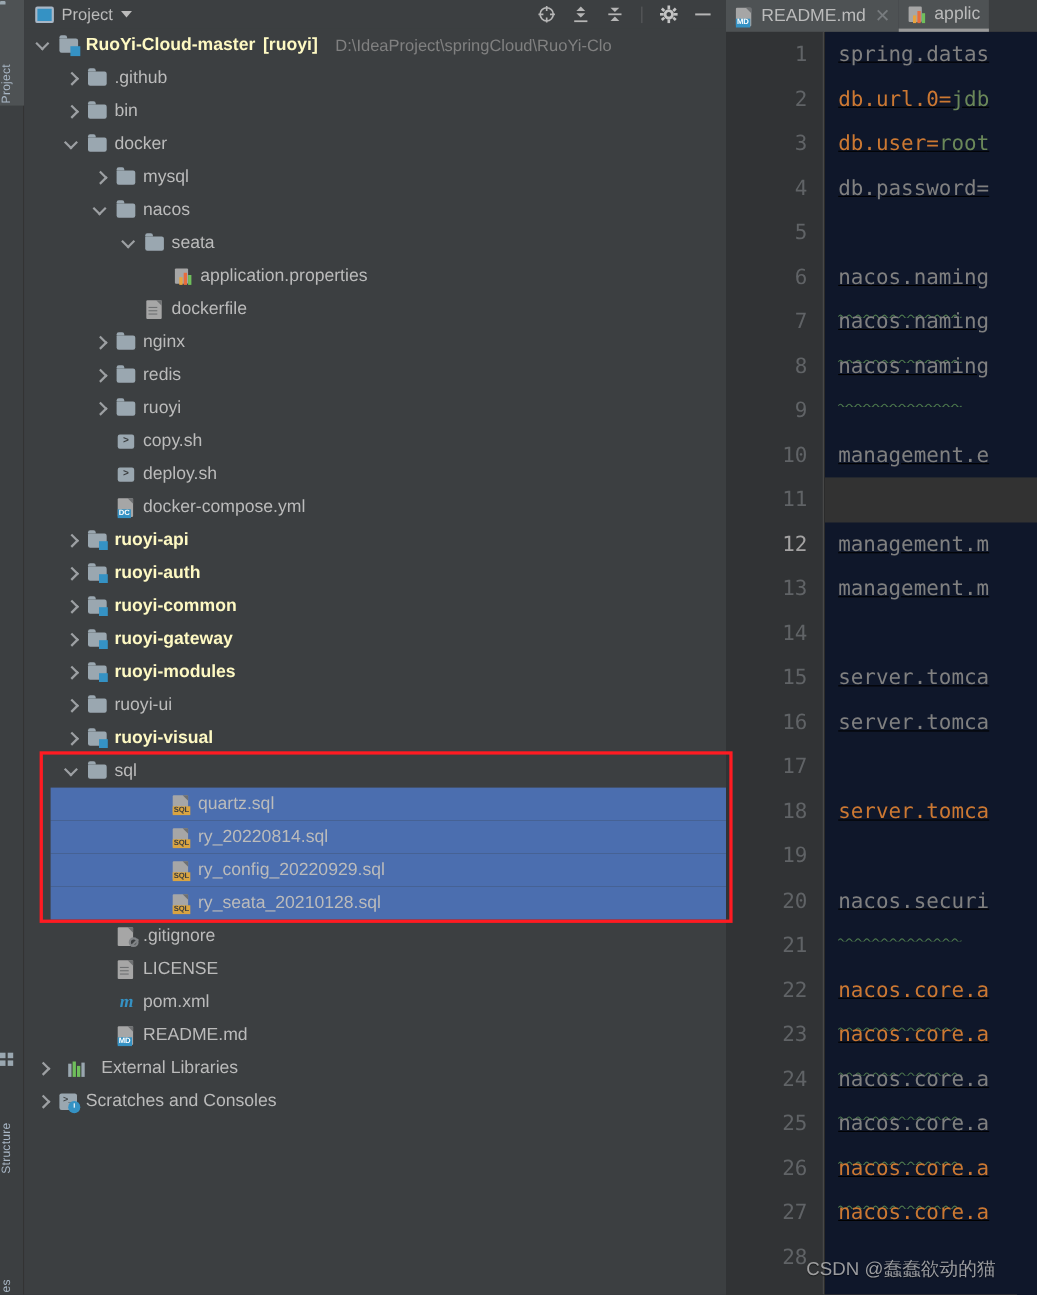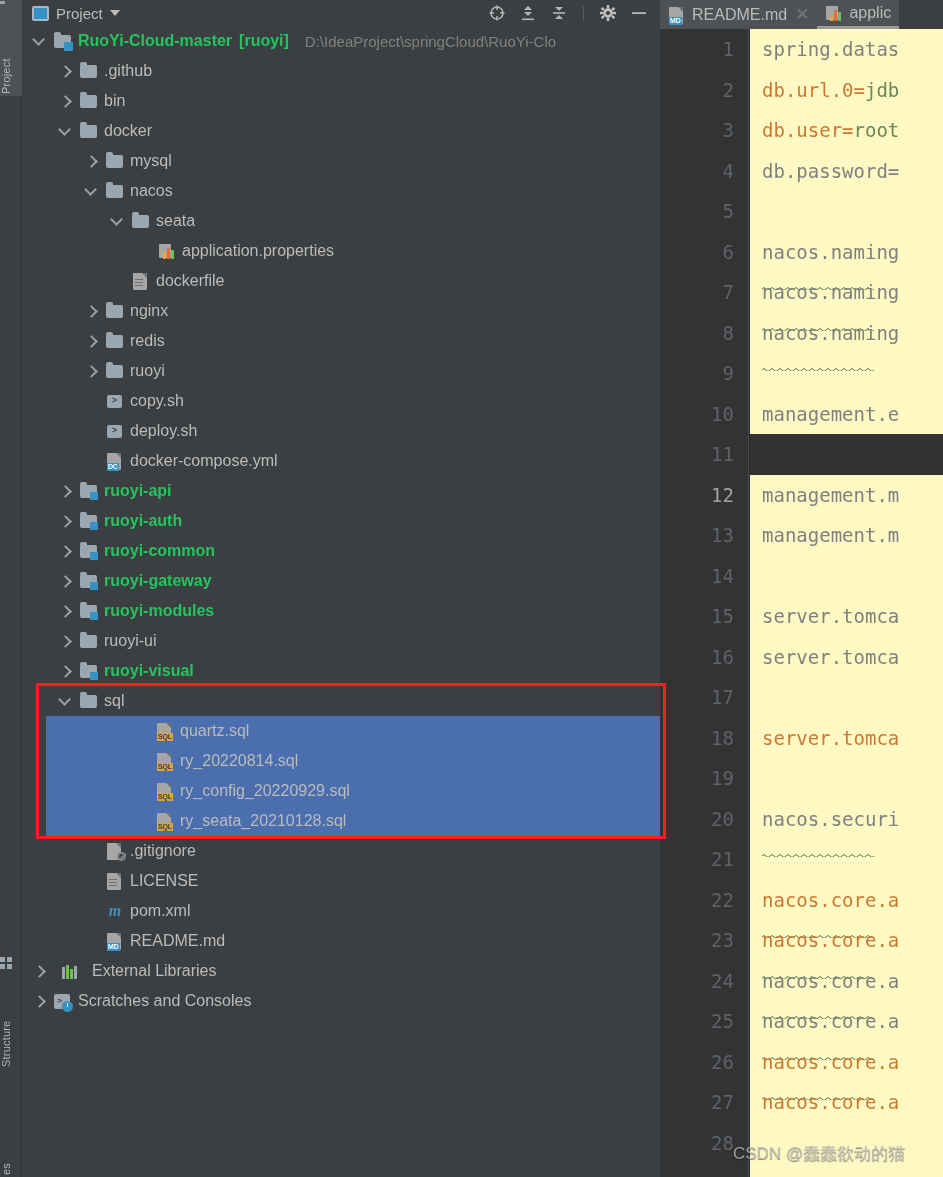--- a/index.html
+++ b/index.html
@@ -165,21 +165,21 @@
     transform: rotate(45deg);
     left: 2px; top: 2px;
   }
   .row .ic {
     flex: 0 0 auto;
     margin-right: 6px;
     position: relative;
     width: 18px; height: 18px;
   }
   .row .lbl { color: #BBBBBB; }
-  .row .lbl.bold { font-weight: bold; color: #22c55e; }
+  .row .lbl.bold { font-weight: bold; color: #fef9c3; }
   .row .path {
     color: #808080;
     font-size: 15px;
     margin-left: 16px;
   }
 
   
   .folder {
     width: 17px; height: 13px;
     background: #9AA7B0;
@@ -375,22 +375,23 @@
     left: 0; top: 29px;
     width: 89px; bottom: 0;
     background: #313335;
     border-right: 1px solid #4B4B4B;
     box-sizing: border-box;
   }
   .code-pane {
     position: absolute;
     left: 90px; top: 29px;
     right: 0; bottom: 0;
-    background: #fef9c3;
+    background: #0f172a;
     overflow: hidden;
+    text-decoration: underline;
   }
   .ln {
     height: 40.5px;
     line-height: 40.5px;
     text-align: right;
     padding-right: 14px;
     color: #606366;
     font-size: 19px;
     font-family: "DejaVu Sans Mono", monospace;
     box-sizing: border-box;

